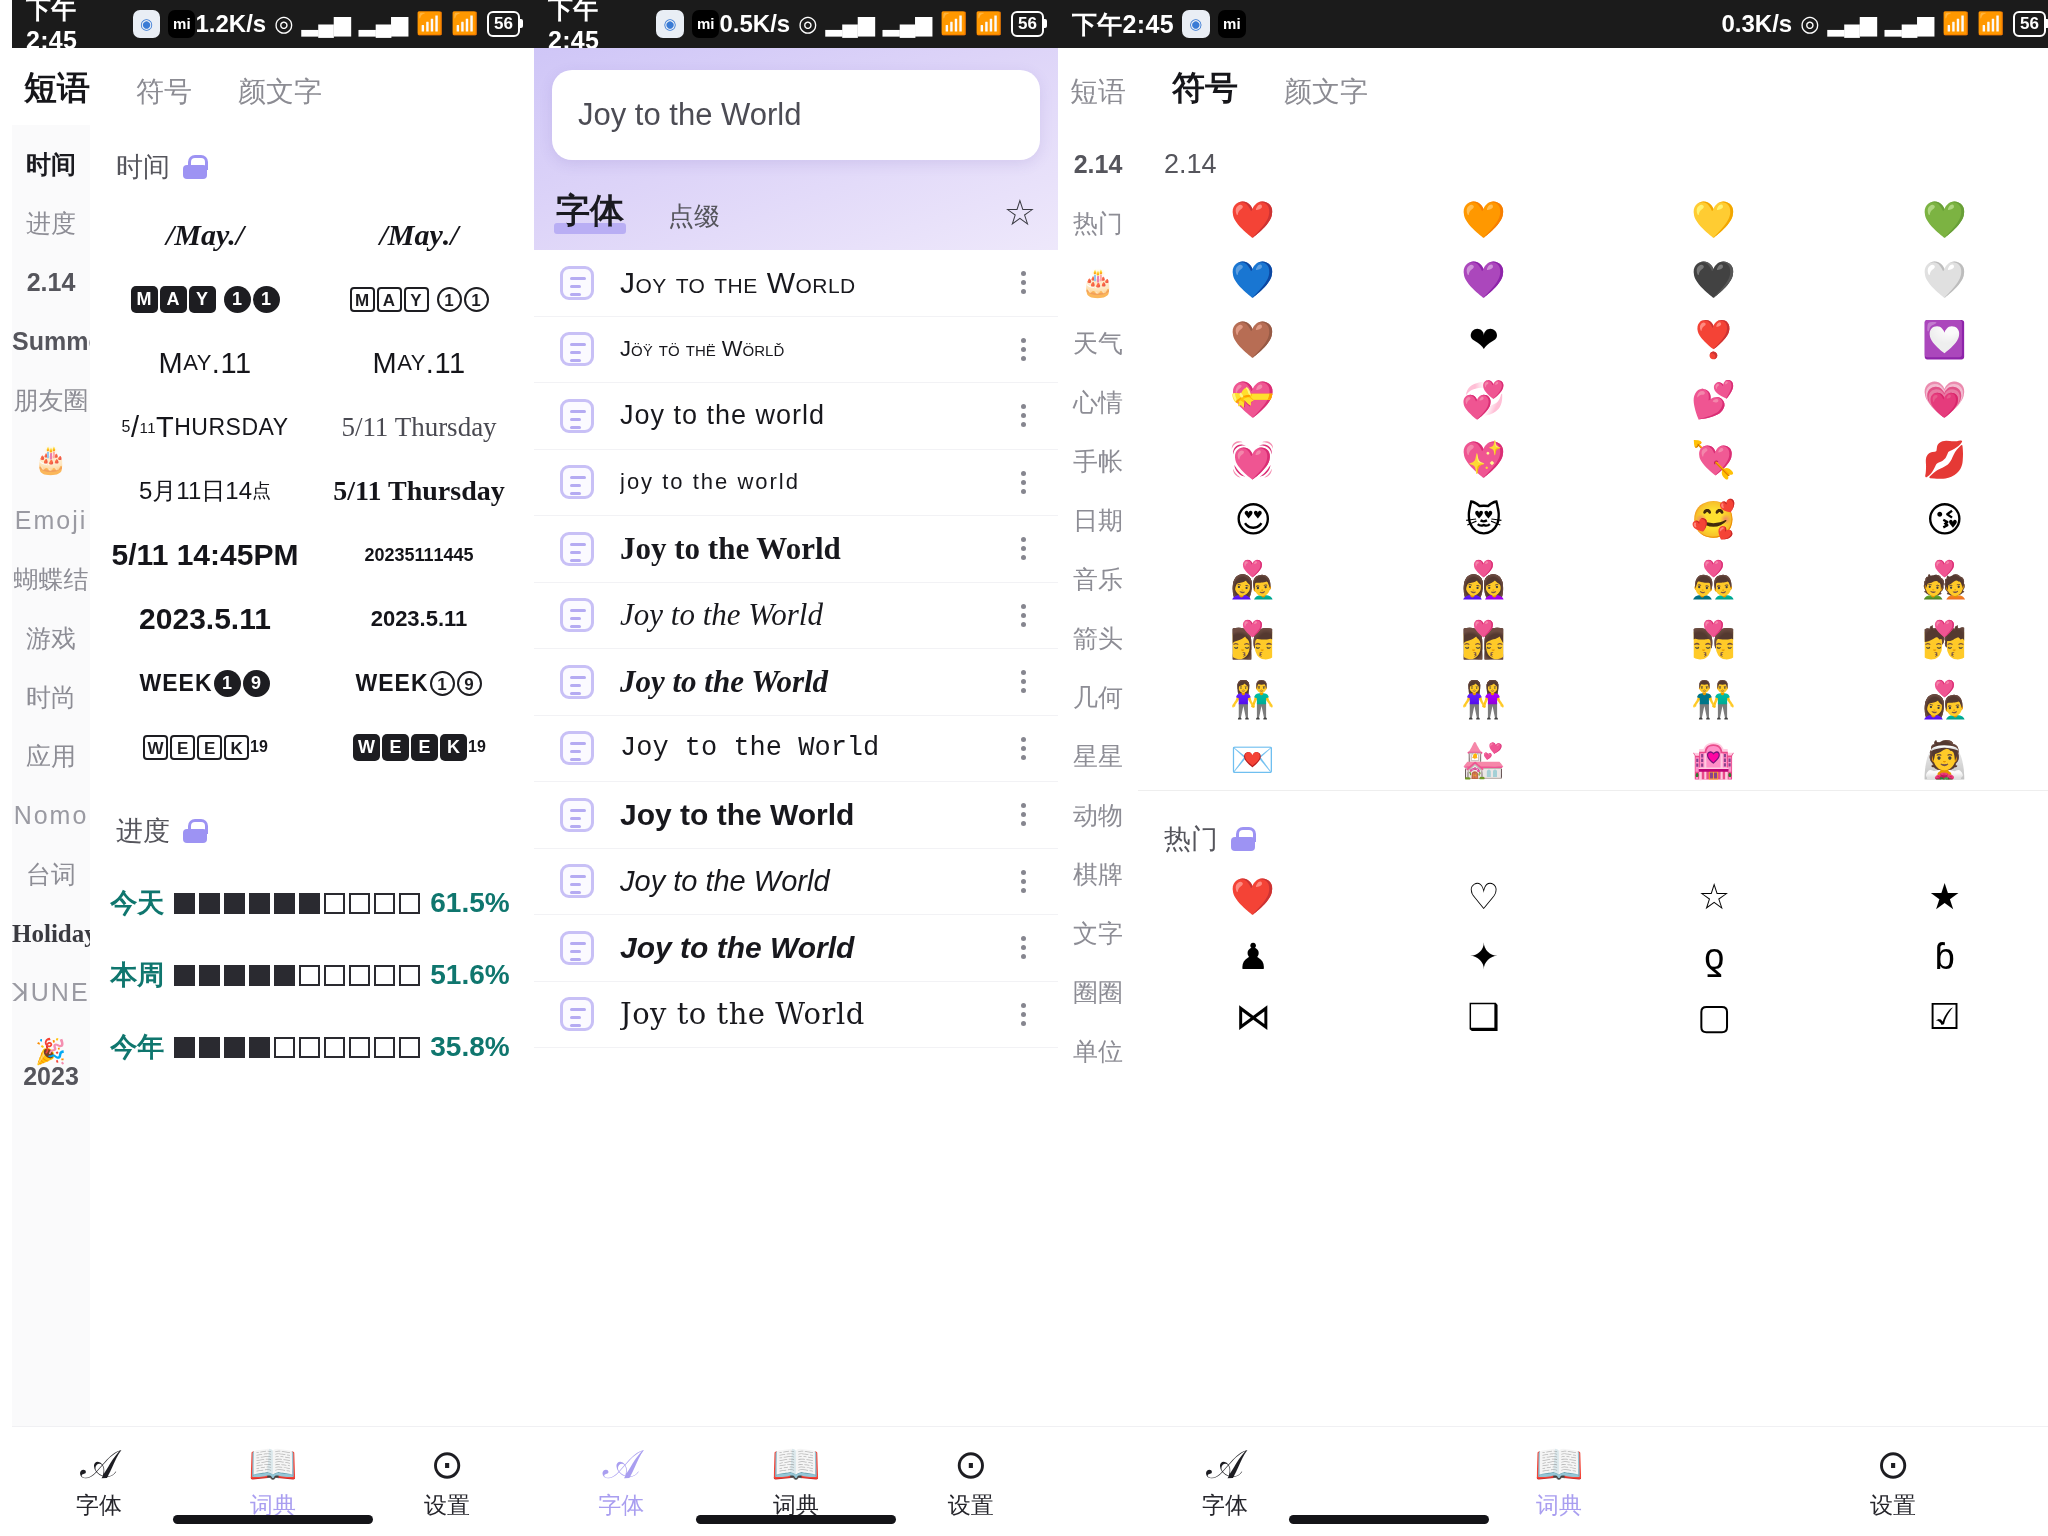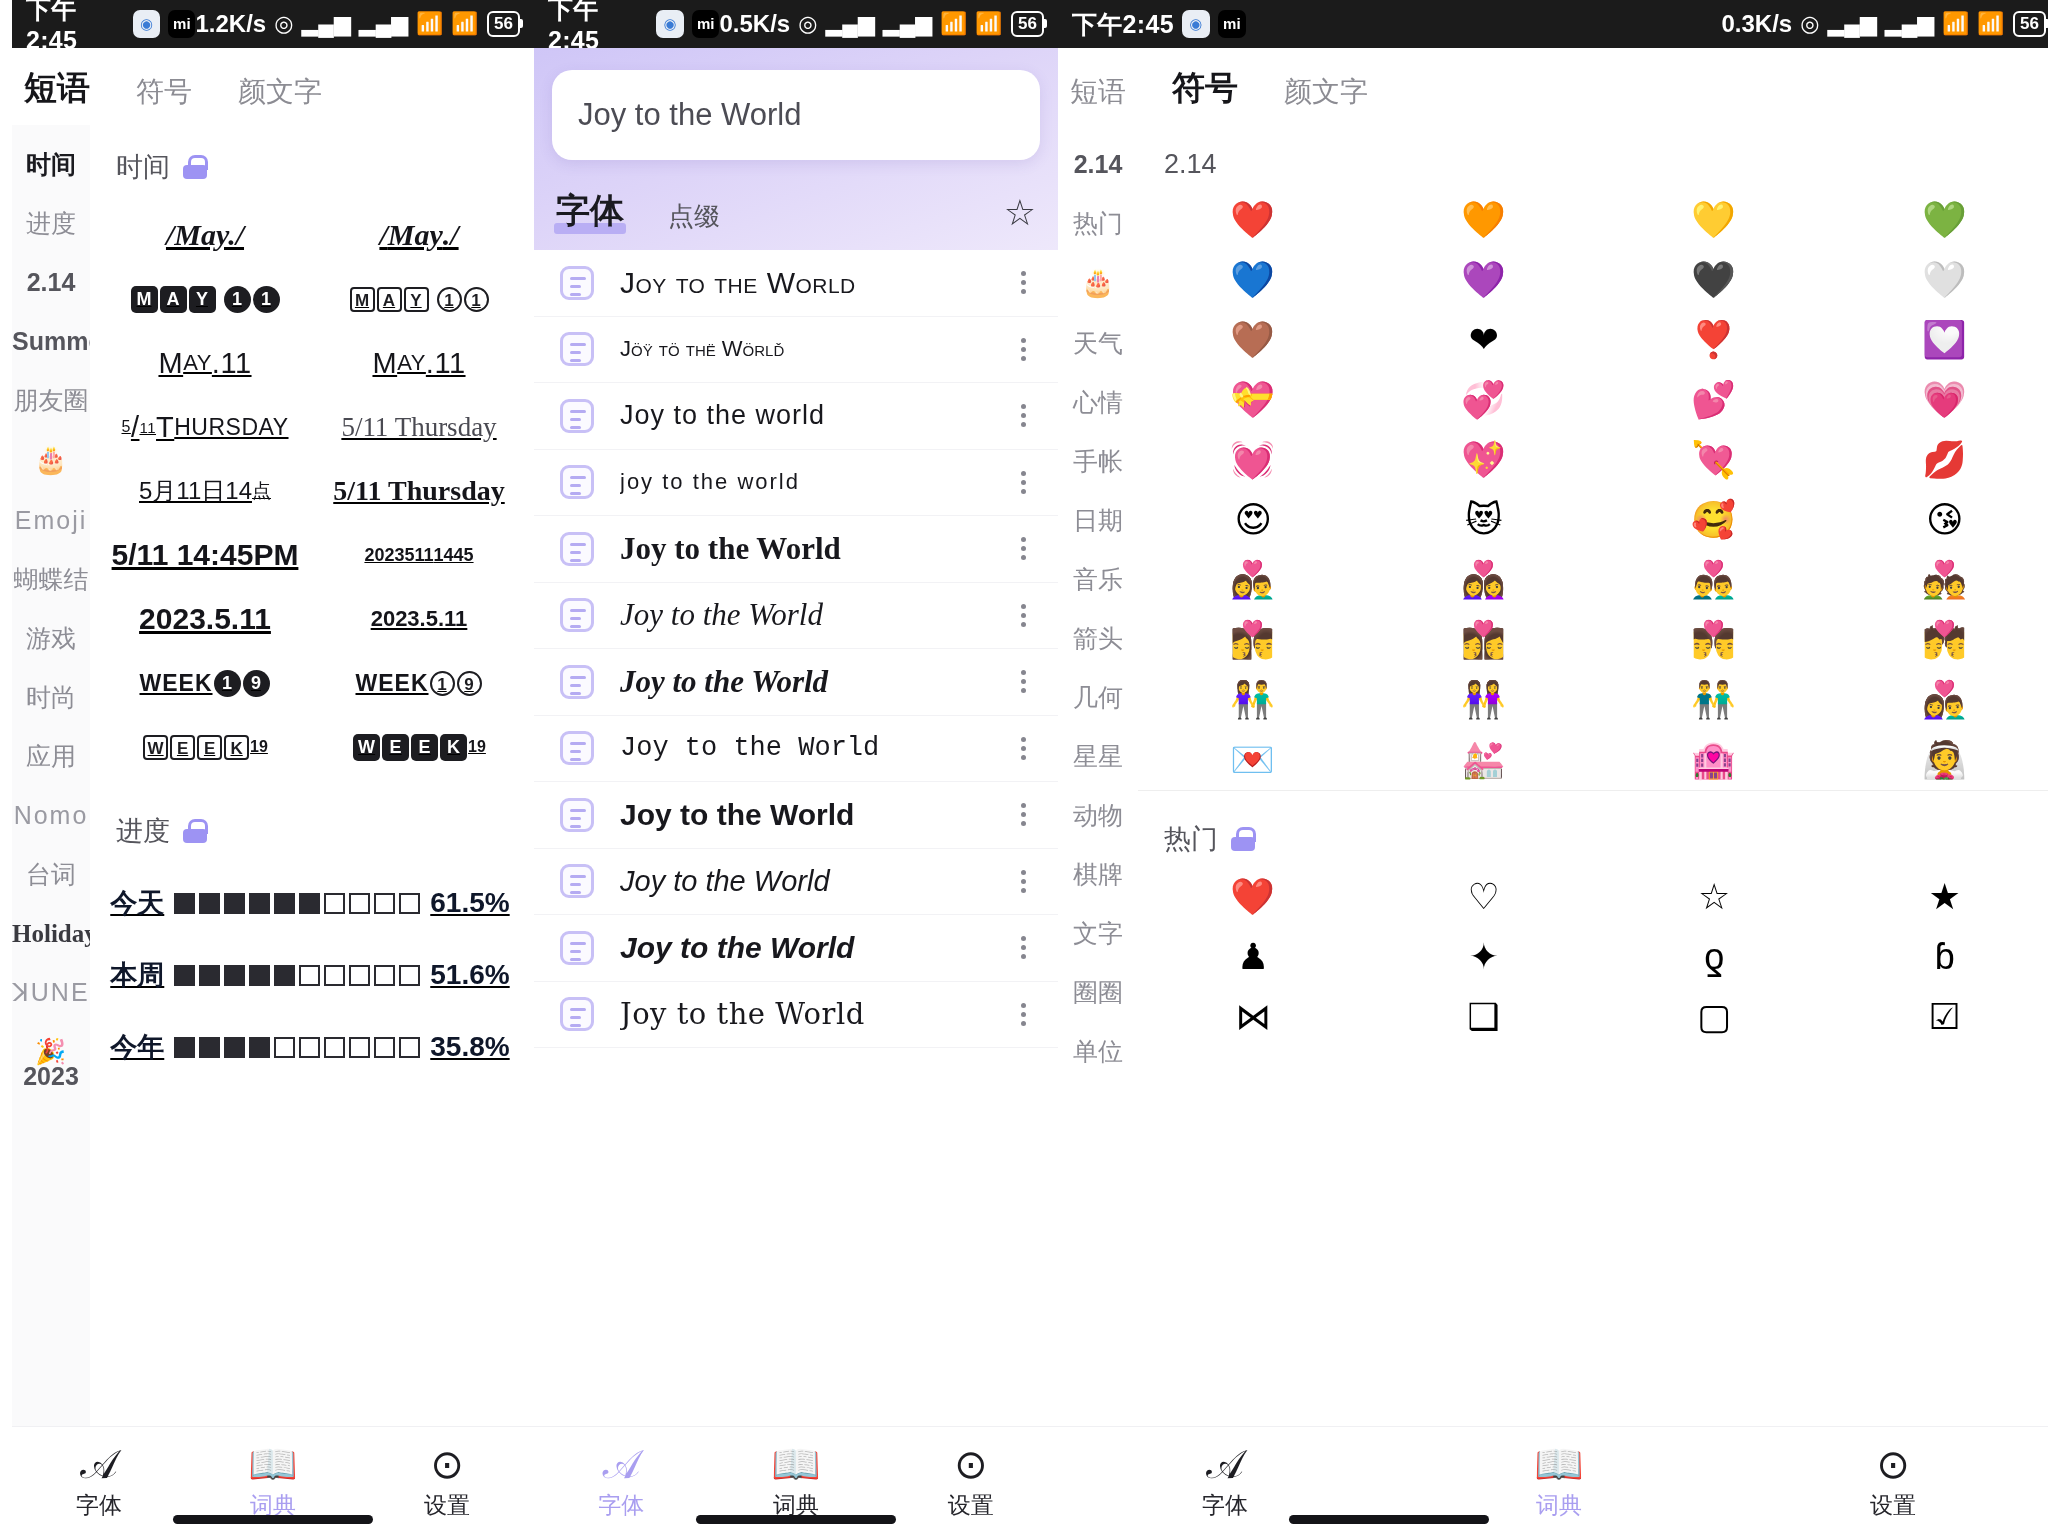--- a/index.html
+++ b/index.html
@@ -53,21 +53,21 @@
 
   
   .secthead { display:flex; align-items:center; gap:12px; padding:24px 0 18px 26px; }
   .secttitle { font-size:27px; color:#55555c; }
   .lock { width:26px; height:26px; position:relative; display:inline-block; }
   .lock:before{ content:""; position:absolute; left:6px; top:1px; width:14px; height:12px;
     border:3px solid #9d93f3; border-bottom:none; border-radius:7px 7px 0 0; }
   .lock:after{ content:""; position:absolute; left:1px; top:11px; width:24px; height:14px;
     background:#9d93f3; border-radius:4px; }
 
-  .card { background:#fff; margin:0 8px; border-radius:10px;text-decoration:underline; }
+  .card { background:#fff; margin:0 8px; border-radius:10px; }
 
   
   .dgrid { display:grid; grid-template-columns:1fr 1fr; }
   .dcell { height:64px; display:flex; align-items:center; justify-content:center;
            font-size:27px; color:#15151a; overflow:hidden; white-space:nowrap; }
   .f-serif-i { font-family:"Liberation Serif",serif; font-style:italic; font-weight:700; font-size:30px; }
   .f-smallcap { font-size:29px; letter-spacing:.5px; }
   .f-bold { font-weight:700; font-size:30px; }
   .f-bold-s { font-weight:700; font-size:22px; }
   .f-cn { font-size:24px; }
@@ -80,21 +80,21 @@
          width:27px; height:27px; line-height:27px; text-align:center; font-size:18px;
          font-weight:700; margin:0 1px; }
   .blk.circ { border-radius:50%; }
   .out { display:inline-block; border:2px solid #1d1d21; color:#1d1d21; border-radius:4px;
          width:25px; height:25px; line-height:23px; text-align:center; font-size:17px;
          font-weight:600; margin:0 1px; }
   .out.circ { border-radius:50%; }
 
   
   .prow { display:flex; align-items:center; justify-content:center; gap:10px; height:72px;
-          font-size:27px; color:#0f172a; }
+          font-size:27px; color:#0f766e; }
   .plabel { font-weight:600; width:72px; text-align:right; }
   .pboxes { display:flex; gap:4px; }
   .pbox { width:21px; height:21px; border:2px solid #2a2a30; }
   .pbox.on { background:#2a2a30; }
   .ppct { font-weight:700; font-size:28px; width:104px; }
 
   
   .p2head { background:linear-gradient(160deg,#cfc6f7 0%,#ddd4f8 45%,#eee8fb 100%);
             padding:22px 18px 0 18px; flex:none; }
   .searchbox { background:#fff; border-radius:20px; height:90px; display:flex;

